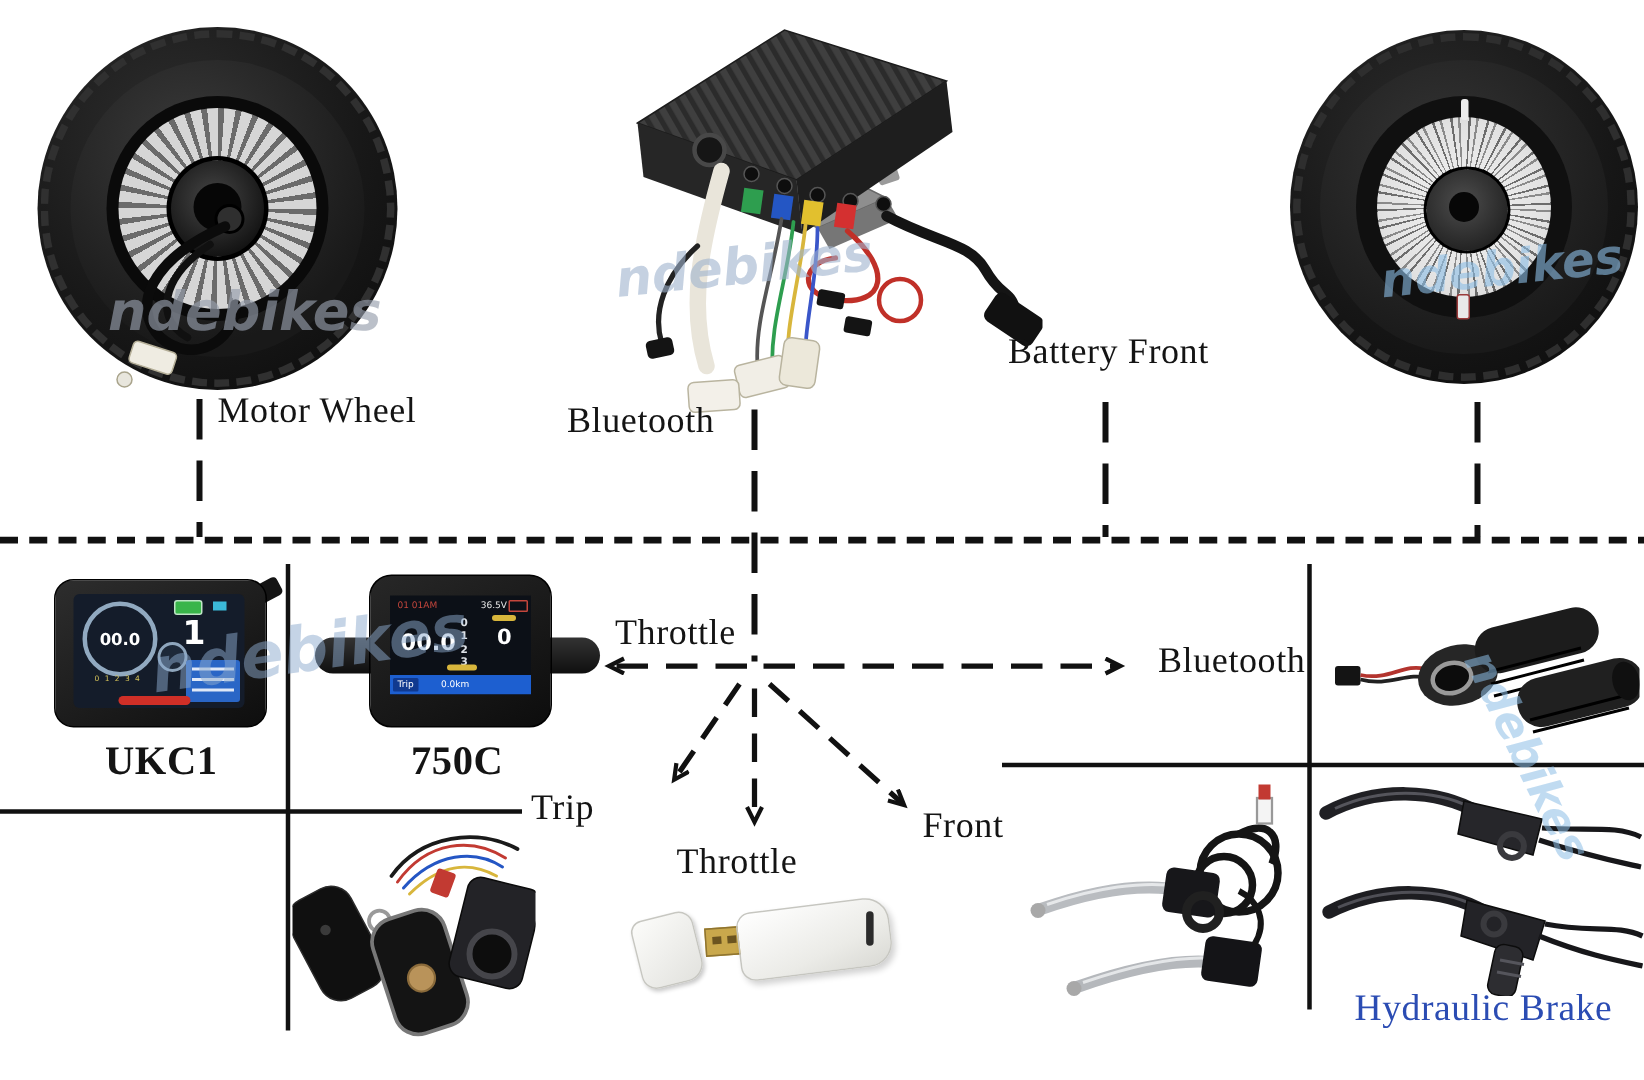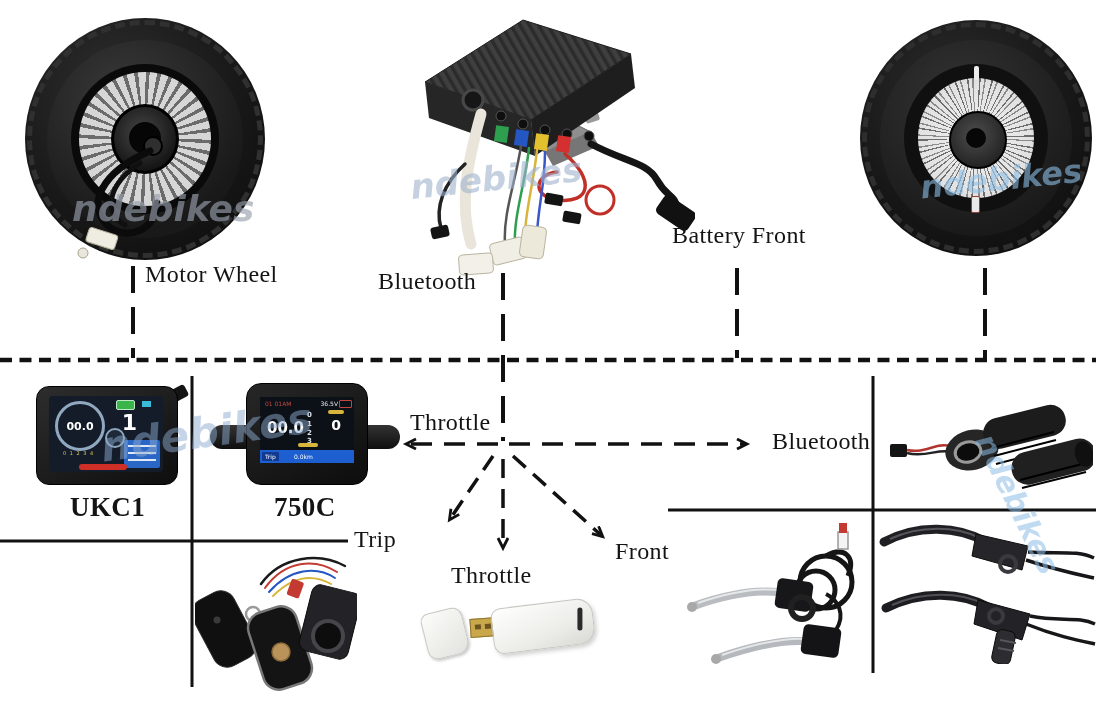--- a/index.html
+++ b/index.html
@@ -335,19 +335,20 @@
   <div class="lbl" style="left:145px;top:261px">Motor  Wheel</div>
   <div class="lbl" style="left:378px;top:268px">Bluetooth</div>
   <div class="lbl" style="left:672px;top:222px">Battery Front</div>
   <div class="lbl" style="left:410px;top:409px">Throttle</div>
   <div class="lbl" style="left:772px;top:428px">Bluetooth</div>
   <div class="lbl" style="left:354px;top:526px">Trip</div>
   <div class="lbl" style="left:451px;top:562px">Throttle</div>
   <div class="lbl" style="left:615px;top:538px">Front</div>
   <div class="lbl lbl-big" style="left:70px;top:492px">UKC1</div>
   <div class="lbl lbl-big" style="left:274px;top:492px">750C</div>
+  <div class="lbl lbl-hyd" style="left:903px;top:659px">Hydraulic Brake</div>
 
   <div class="wm" style="left:72px;top:188px;font-size:36px;color:rgba(150,158,172,.65)">ndebikes</div>
   <div class="wm" style="left:410px;top:158px;font-size:34px;color:rgba(158,178,205,.6);transform:rotate(-6deg)">ndebikes</div>
   <div class="wm" style="left:920px;top:160px;font-size:32px;color:rgba(140,190,230,.6);transform:rotate(-6deg)">ndebikes</div>
   <div class="wm" style="left:100px;top:408px;font-size:42px;color:rgba(140,170,205,.5);transform:rotate(-8deg)">ndebikes</div>
   <div class="wm" style="left:1000px;top:428px;font-size:30px;color:rgba(140,190,230,.55);transform:rotate(64deg);transform-origin:left top">ndebikes</div>
 </div>
 
 </body></html>

